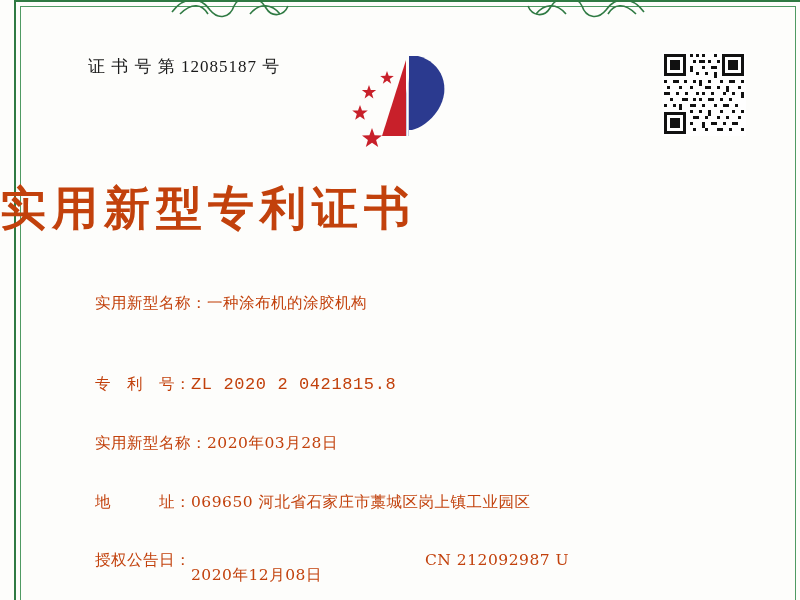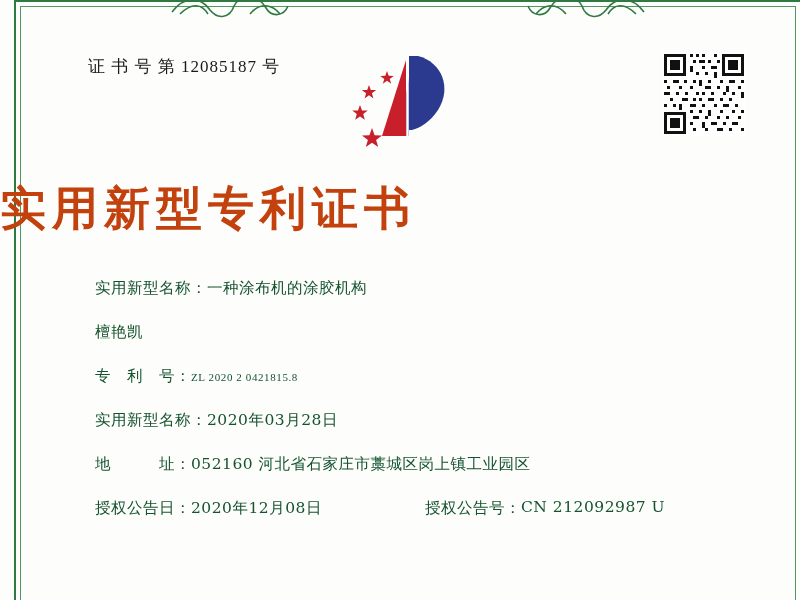--- a/index.html
+++ b/index.html
@@ -95,35 +95,36 @@
     position: absolute;
     left: 95px;
     top: 278px;
     right: 70px;
   }
   .field-row {
     display: flex;
     align-items: baseline;
     margin-bottom: 23px;
     font-size: 15.5px;
-    color: #14532d;
+    color: #c2410c;
     letter-spacing: 0.5px;
   }
   .field-label {
     white-space: pre;
     flex: 0 0 auto;
     font-family: "DejaVu Serif", "Liberation Serif", serif;
   }
   .field-value {
     flex: 1 1 auto;
     font-family: "DejaVu Serif", "Liberation Serif", serif;
+    margin-top: 15px;
   }
   .field-value.mono {
-    font-family: Liberation Serif, serif;
-    font-size: 11px;
+    font-family: Liberation Mono, monospace;
+    font-size: 17px;
     letter-spacing: 0.6px;
   }
 
   
   .field-row.split {
     margin-bottom: 0;
   }
   .split-left {
     flex: 0 0 330px;
     display: flex;
@@ -282,44 +283,42 @@
   <div class="doc-title">实用新型专利证书</div>
 
   <div class="fields">
 
     <div class="field-row">
       <span class="field-label">实用新型名称：</span>
       <span class="field-value">一种涂布机的涂胶机构</span>
     </div>
 
     <div class="field-row">
-      <span class="field-value">檀艳凯</span>
     </div>
 
     <div class="field-row">
       <span class="field-label">专　利　号：</span>
       <span class="field-value mono">ZL 2020 2 0421815.8</span>
     </div>
 
     <div class="field-row">
       <span class="field-label">实用新型名称：</span>
       <span class="field-value">2020年03月28日</span>
     </div>
 
 
     <div class="field-row">
       <span class="field-label">地　　　址：</span>
-      <span class="field-value">052160 河北省石家庄市藁城区岗上镇工业园区</span>
+      <span class="field-value">069650 河北省石家庄市藁城区岗上镇工业园区</span>
     </div>
 
     <div class="field-row split">
       <span class="split-left">
         <span class="field-label">授权公告日：</span>
         <span class="field-value">2020年12月08日</span>
       </span>
       <span class="split-right">
-        <span class="field-label">授权公告号：</span>
         <span class="field-value">CN 212092987 U</span>
       </span>
     </div>
 
   </div>
 </div>
 
 </body></html>

